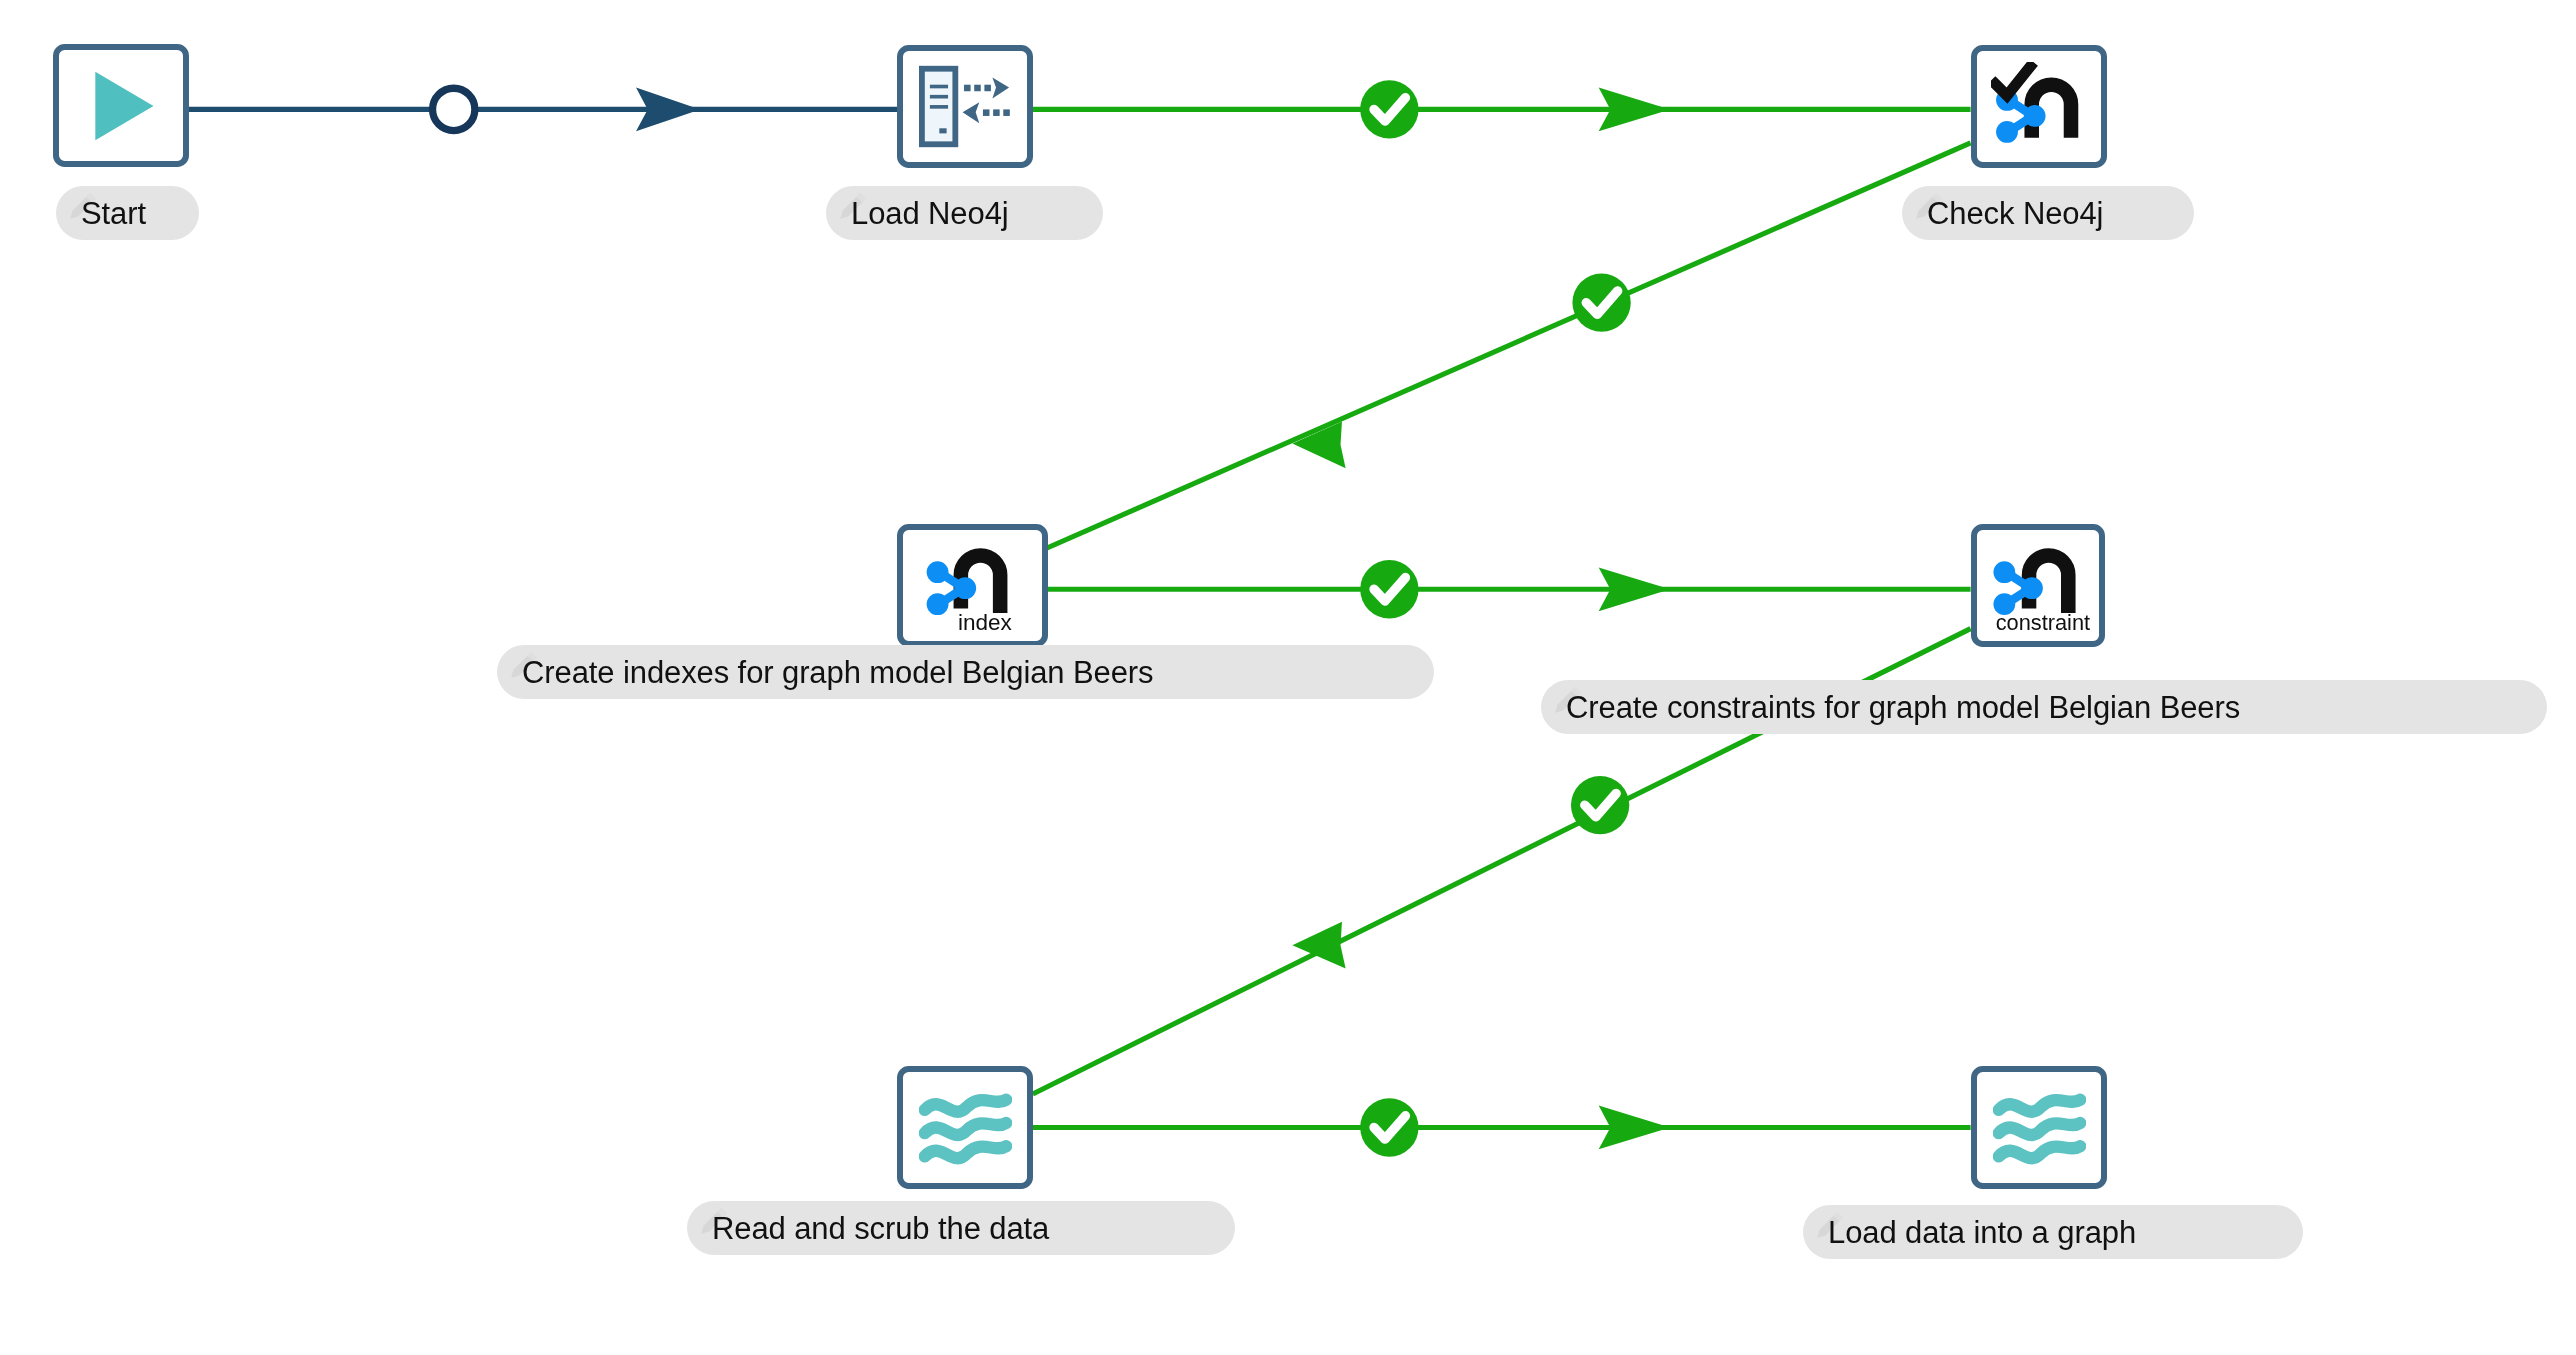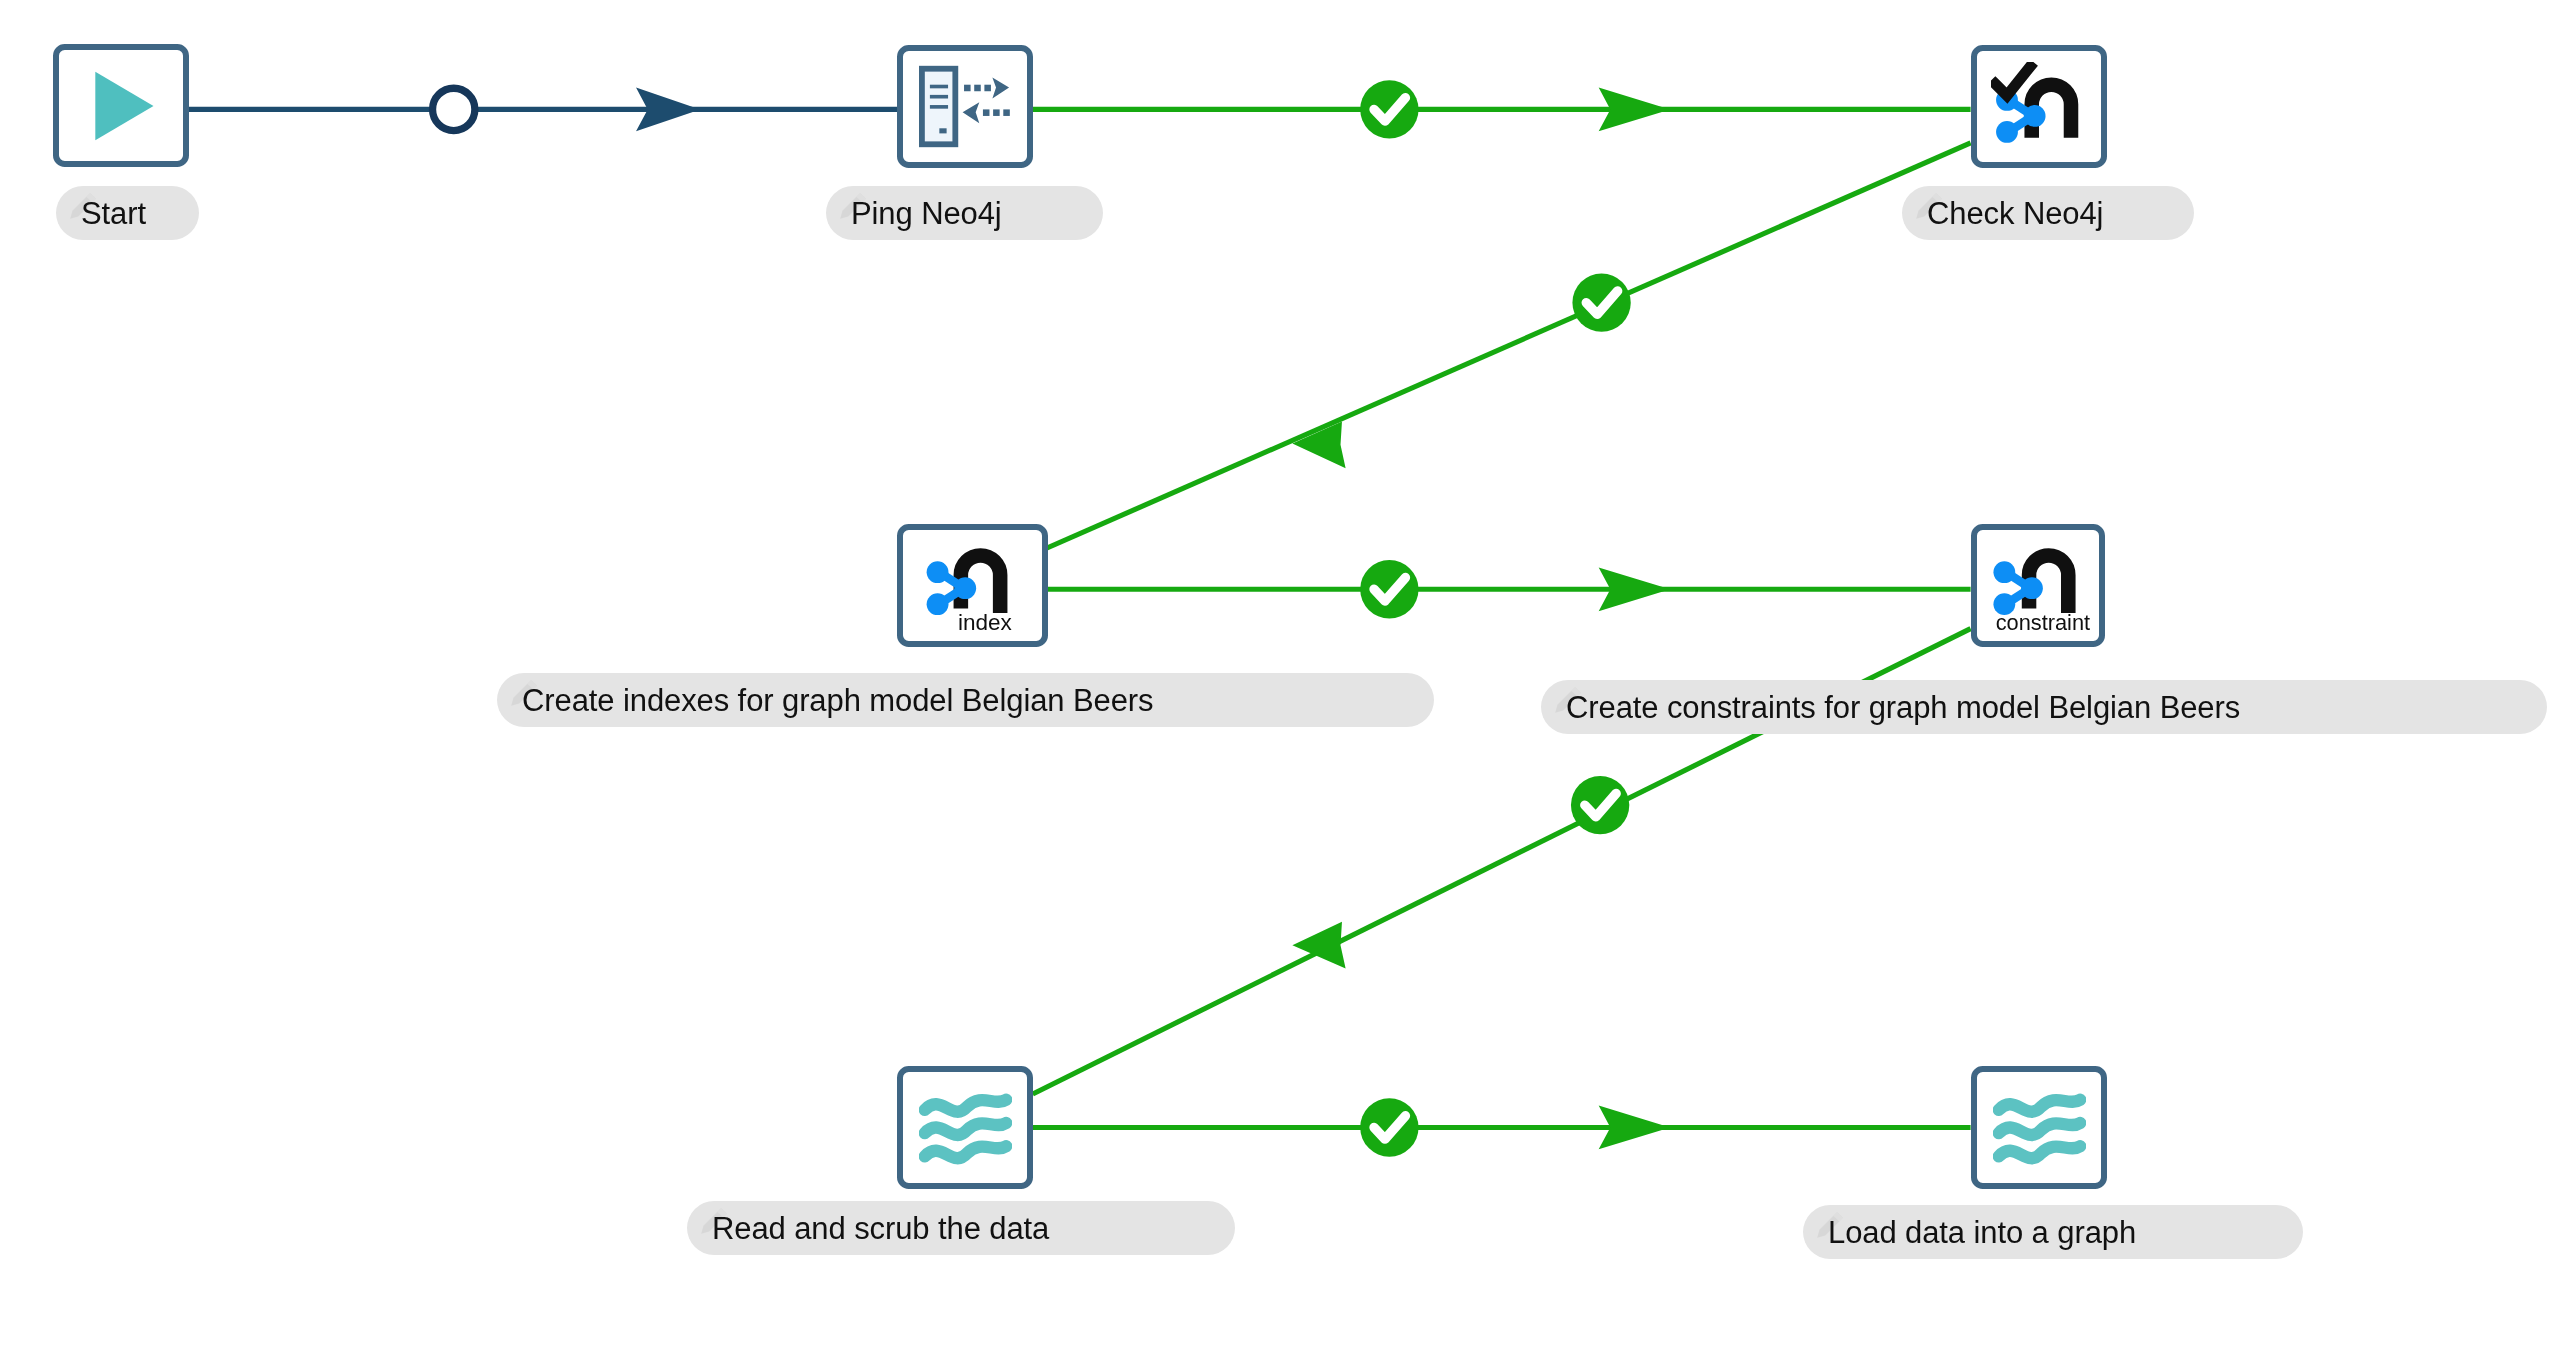--- a/index.html
+++ b/index.html
@@ -148,21 +148,21 @@
       </svg>
     </span>
   </div>
   <div class="pill" style="left:826px;top:186px;width:277px;">
     <span class="pencil">
       <svg width="34" height="34" viewBox="0 0 46 46">
         <path d="M34 4 L42 12 L18 36 L7 39 L10 28 Z" fill="#cccccc"></path>
         <path d="M34 4 L42 12 L37 17 L29 9 Z" fill="#dcdcdc"></path>
       </svg>
     </span>
-    <span class="txt">Ping Neo4j</span>
+    <span class="txt">Load Neo4j</span>
   </div>
 
   <div class="node" style="left:1971px;top:45px;width:136px;height:123px;">
     <span>
       <svg width="96" height="89" viewBox="0 0 132 122">
 
         <path d="M56 104 L56 58 A27 27 0 0 1 110 58 L110 104" fill="none" stroke="#101010" stroke-width="20"></path>
 
         <line x1="24" y1="52" x2="58" y2="74" stroke="#0d8ef5" stroke-width="12"></line>
         <line x1="24" y1="96" x2="58" y2="74" stroke="#0d8ef5" stroke-width="12"></line>
@@ -190,21 +190,21 @@
         <path d="M52 98 L52 52 A27 27 0 0 1 106 52 L106 104" fill="none" stroke="#101010" stroke-width="20"></path>
         <line x1="22" y1="48" x2="56" y2="70" stroke="#0d8ef5" stroke-width="12"></line>
         <line x1="22" y1="92" x2="56" y2="70" stroke="#0d8ef5" stroke-width="12"></line>
         <circle cx="20" cy="48" r="15" fill="#0d8ef5"></circle>
         <circle cx="58" cy="70" r="15" fill="#0d8ef5"></circle>
         <circle cx="20" cy="92" r="15" fill="#0d8ef5"></circle>
         <text x="48" y="128" font-family="Liberation Sans, sans-serif" font-size="31" fill="#101010">index</text>
       </svg>
     </span>
   </div>
-  <div class="pill" style="left:497px;top:673px;width:937px;">
+  <div class="pill" style="left:497px;top:645px;width:937px;">
     <span class="pencil">
       <svg width="34" height="34" viewBox="0 0 46 46">
         <path d="M34 4 L42 12 L18 36 L7 39 L10 28 Z" fill="#cccccc"></path>
         <path d="M34 4 L42 12 L37 17 L29 9 Z" fill="#dcdcdc"></path>
       </svg>
     </span>
     <span class="txt">Create indexes for graph model Belgian Beers</span>
   </div>
 
   <div class="node" style="left:1971px;top:524px;width:134px;height:123px;">

